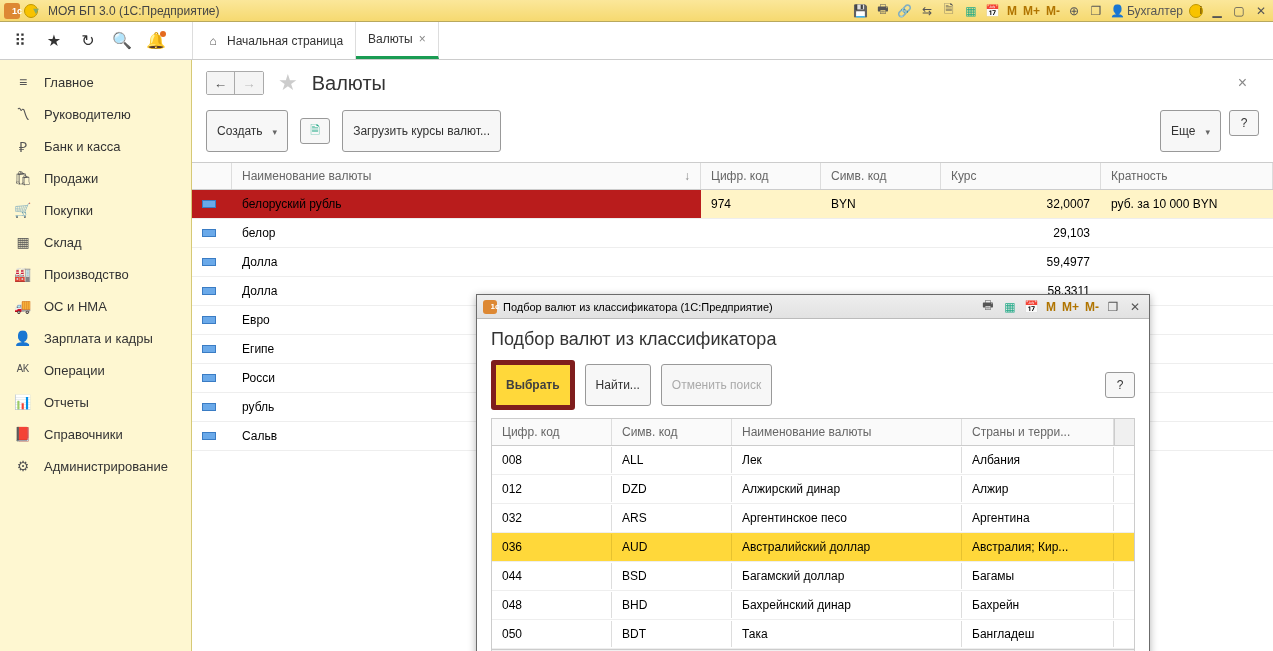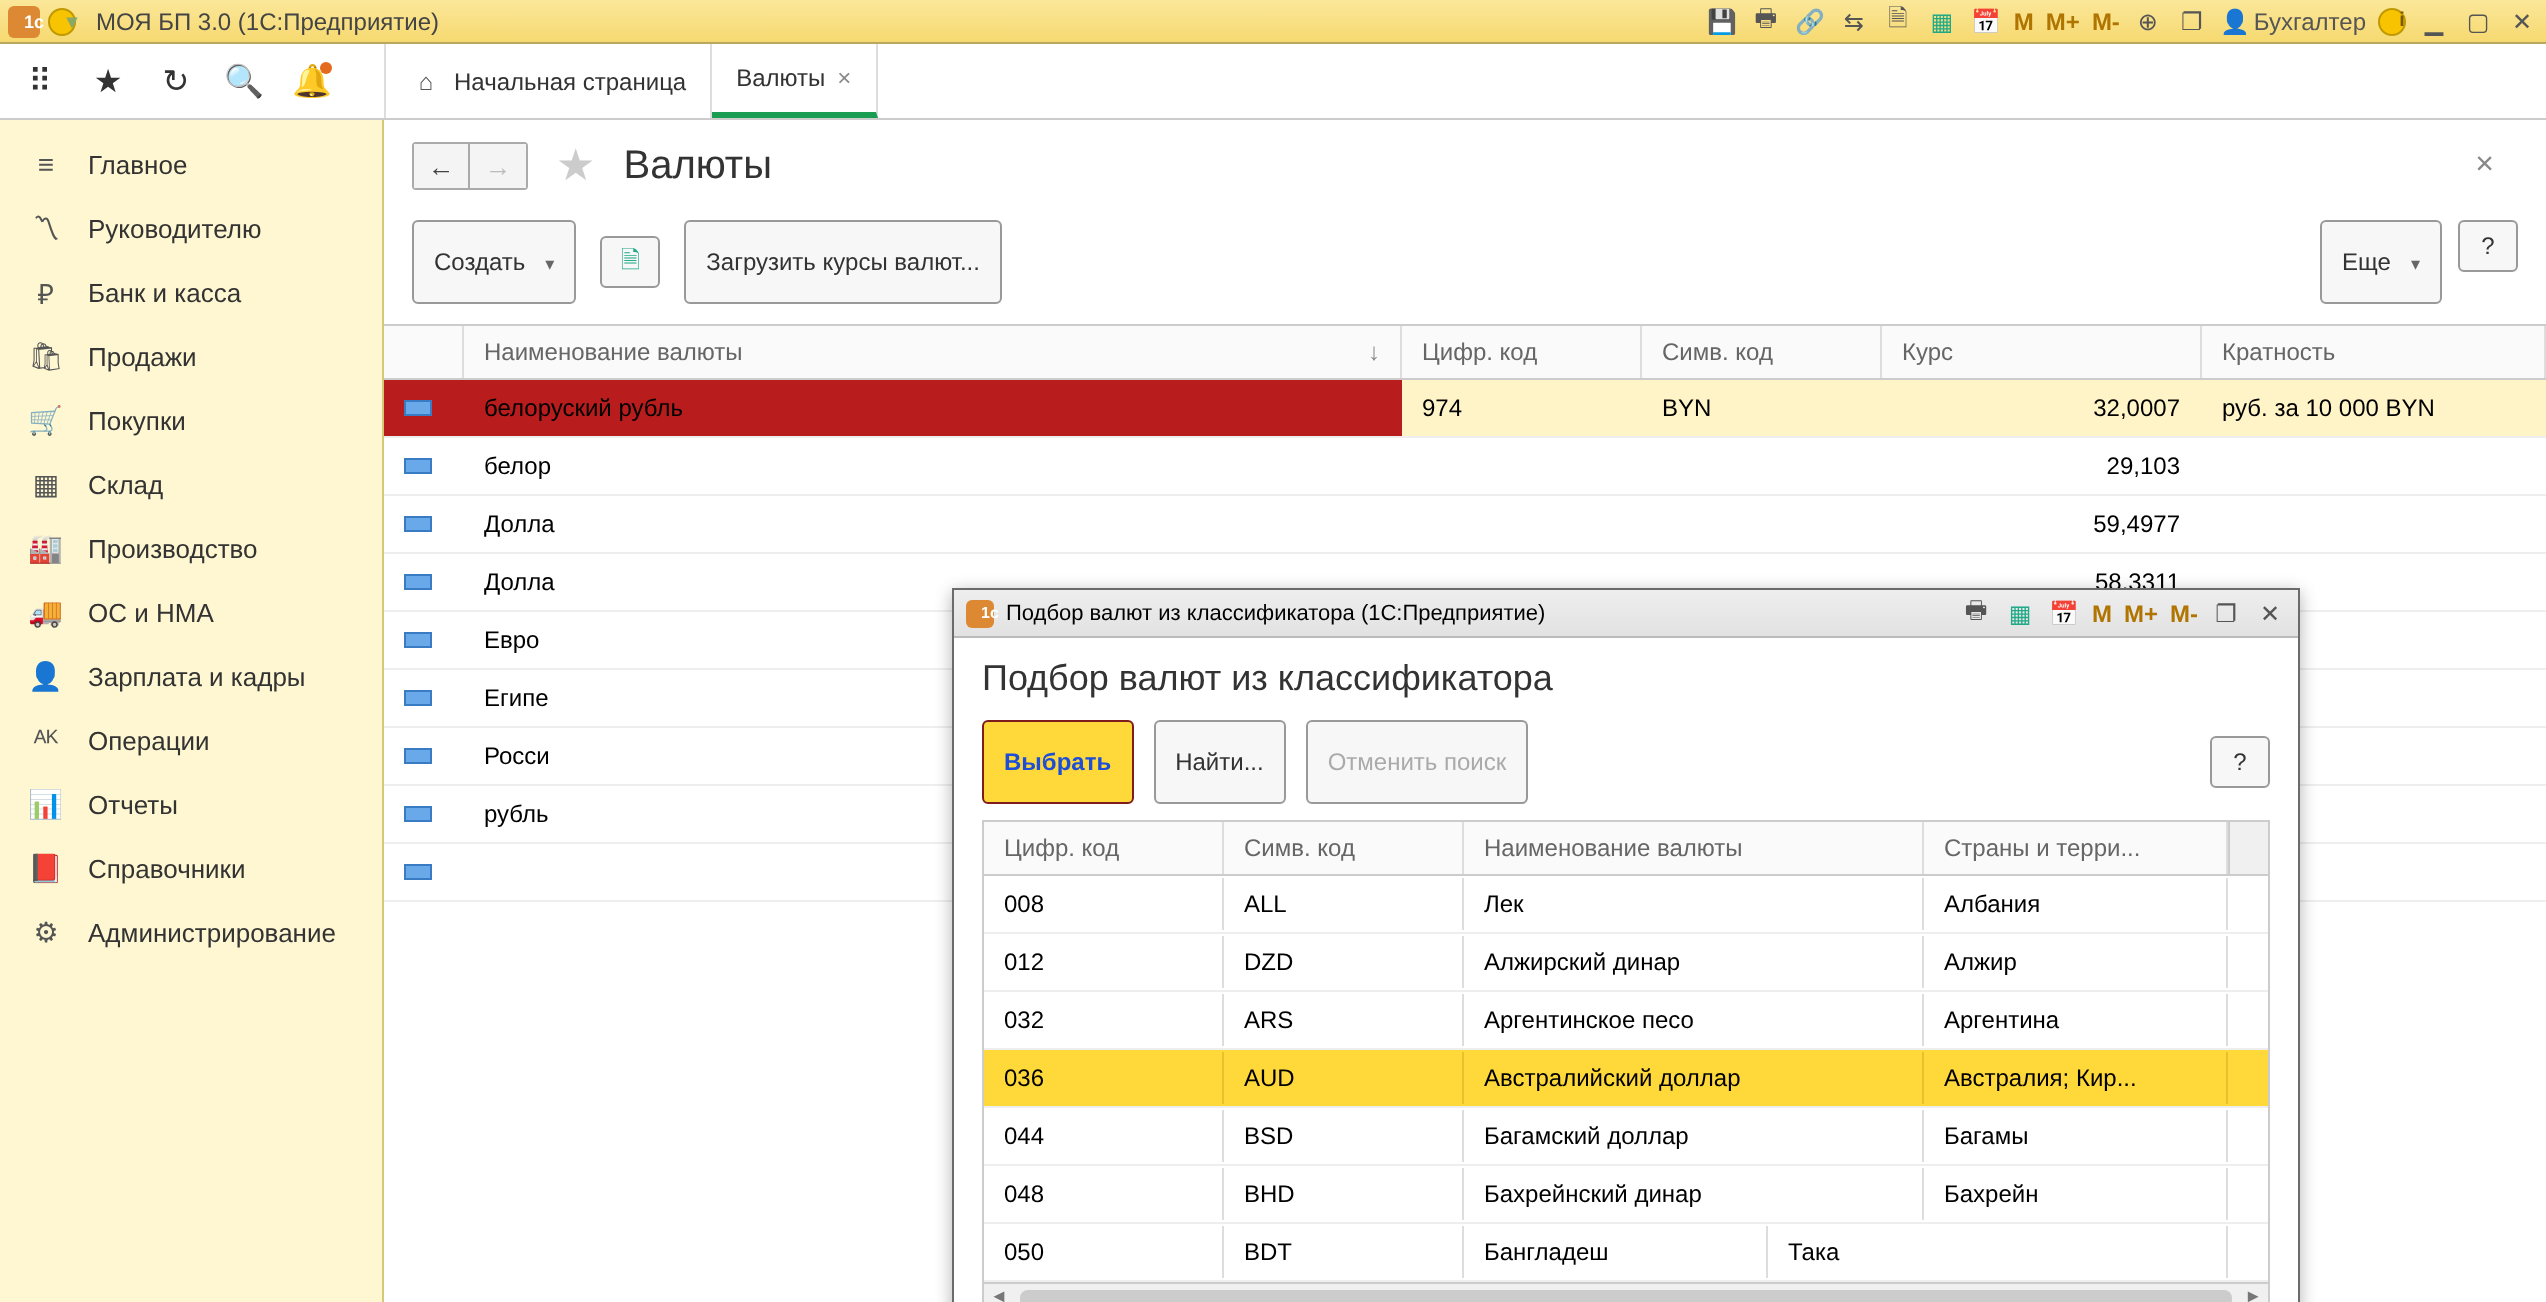--- a/index.html
+++ b/index.html
@@ -71,21 +71,21 @@
 .row-ic { width: 14px; height: 8px; background: #6aa9e9; border: 1px solid #3a7cc4; display: inline-block; }
 .rate-val { margin-left: auto; }
 
 
 .modal { position: absolute; left: 284px; top: 234px; width: 674px; background: #fff; border: 1px solid #6b6b6b; box-shadow: 0 2px 8px rgba(0,0,0,.3); }
 .modal-title { height: 24px; background: linear-gradient(#eee,#e2e2e2); display: flex; align-items: center; padding: 0 6px; border-bottom: 1px solid #bbb; font-size: 11px; }
 .modal-title .tb-right { margin-left: auto; display: flex; gap: 6px; align-items: center; }
 .modal-body { padding: 10px 14px 12px; }
 .modal-h1 { font-size: 18px; color: #333; margin-bottom: 10px; }
 .modal-actions { display: flex; gap: 10px; margin-bottom: 8px; align-items: center; }
-.btn-primary { background: #ffd83a; border: 1px solid #7f1d1d; font-weight: bold; color: #1d4ed8; }
+.btn-primary { background: #ffd83a; border: 5px solid #7f1d1d; font-weight: bold; color: #404040; }
 .btn-disabled { color: #aaa; }
 .modal-actions .help { margin-left: auto; }
 
 .mgrid { border: 1px solid #ccc; }
 .mgrid-head { display: flex; background: #fafafa; border-bottom: 1px solid #ccc; }
 .mgrid-head .mcell, .mgrid-body .mrow .mcell { padding: 6px 10px; border-right: 1px solid #ddd; font-size: 12px; overflow: hidden; text-overflow: ellipsis; white-space: nowrap; }
 .mgrid-head .mcell { color: #666; }
 .mc-code { width: 120px; }
 .mc-sym { width: 120px; }
 .mc-name { width: 230px; }
@@ -346,20 +346,21 @@
             <div class="cell cw-sym"></div>
             <div class="cell cw-rate">
               <span class="rate-val">55</span>
             </div>
             <div class="cell cw-mult"></div>
           </div>
           <div class="row">
             <div class="cell cw-ic">
               <span class="row-ic"></span>
             </div>
+            <div class="cell cw-name">Сальв</div>
             <div class="cell cw-code"></div>
             <div class="cell cw-sym"></div>
             <div class="cell cw-rate">
               <span class="rate-val">1</span>
             </div>
             <div class="cell cw-mult"></div>
           </div>
         </div>
     </div>
 
@@ -433,22 +434,22 @@
               <div class="mrow">
                 <div class="mcell mc-code">048</div>
                 <div class="mcell mc-sym">BHD</div>
                 <div class="mcell mc-name">Бахрейнский динар</div>
                 <div class="mcell mc-country">Бахрейн</div>
                 <div class="mc-scroll"></div>
               </div>
               <div class="mrow">
                 <div class="mcell mc-code">050</div>
                 <div class="mcell mc-sym">BDT</div>
+                <div class="mcell mc-name">Така</div>
                 <div class="mcell mc-country">Бангладеш</div>
-                <div class="mcell mc-name">Така</div>
                 <div class="mc-scroll"></div>
               </div>
             </div>
           <div class="mgrid-hscroll">
               <div class="thumb"></div>
             </div>
         </div>
       </div>
     </div>
 

